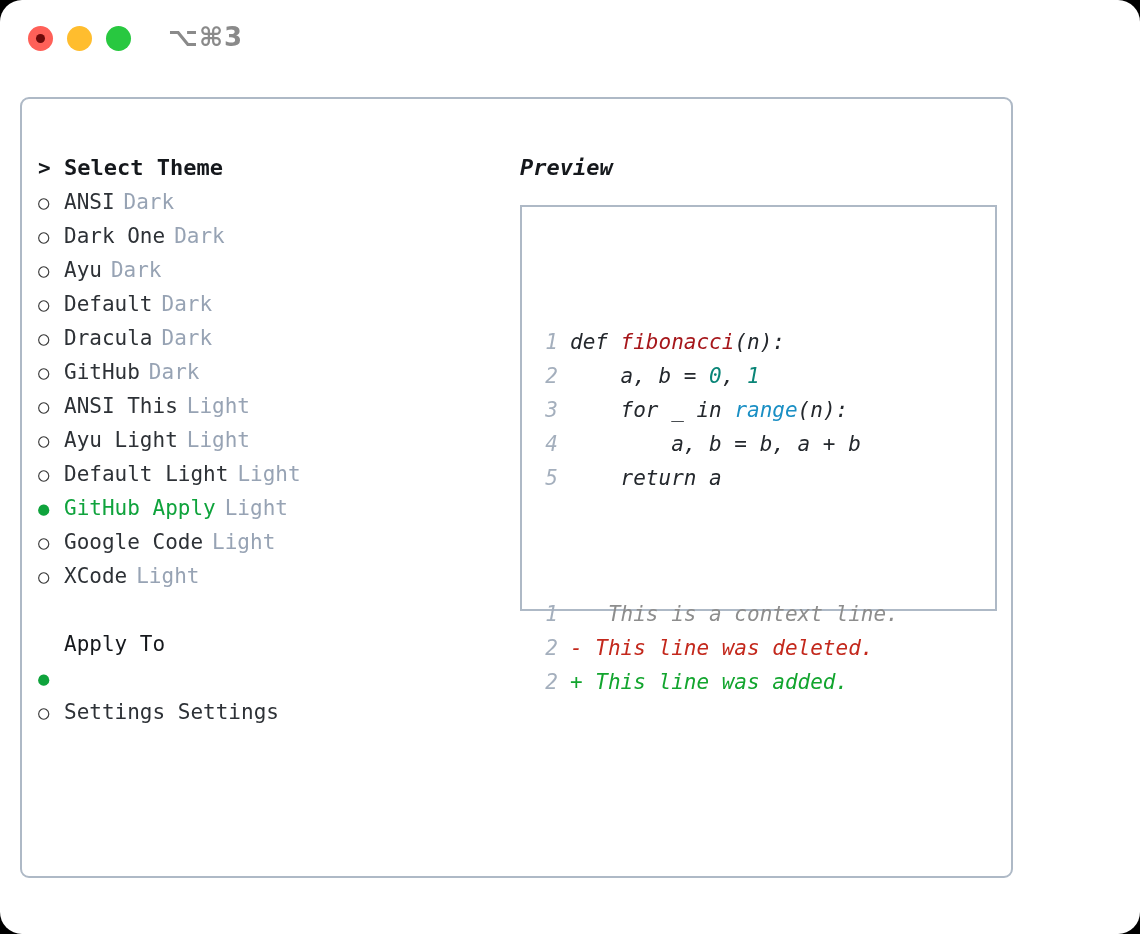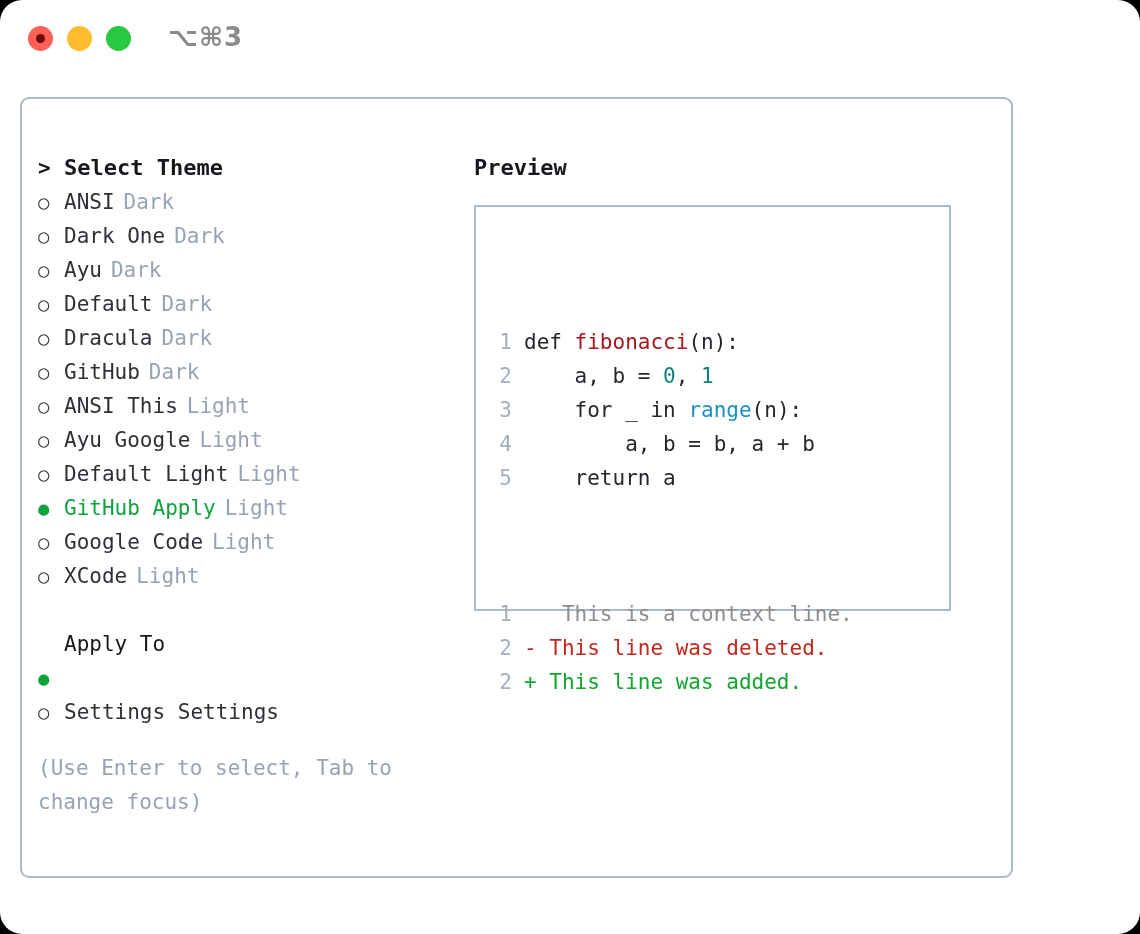--- a/index.html
+++ b/index.html
@@ -135,23 +135,24 @@
     margin-top: 22px;
     color: #97a3b4;
     font-size: 21px;
     line-height: 34px;
     width: 420px;
   }
 
   
   .right-col {
     position: absolute;
-    left: 452px;
+    left: 498px;
     top: 52px;
     width: 500px;
+    font-style: italic;
   }
   .preview-title {
     font-size: 22px;
     font-weight: 700;
     color: #15181c;
     line-height: 34px;
   }
   .preview-box {
     margin-top: 20px;
     width: 477px;
@@ -244,21 +245,21 @@
             <span class="item-name">GitHub</span>
             <span class="item-tag">Dark</span>
           </div>
           <div class="row">
             <span class="marker">○</span>
             <span class="item-name">ANSI This</span>
             <span class="item-tag">Light</span>
           </div>
           <div class="row">
             <span class="marker">○</span>
-            <span class="item-name">Ayu Google</span>
+            <span class="item-name">Ayu Light</span>
             <span class="item-tag">Light</span>
           </div>
           <div class="row">
             <span class="marker">○</span>
             <span class="item-name">Default Light</span>
             <span class="item-tag">Light</span>
           </div>
           <div class="row">
             <span class="marker sel">●</span>
             <span class="item-name selected">GitHub Apply</span>
@@ -286,21 +287,20 @@
       <div id="apply-to-list">
           <div class="row">
             <span class="marker sel">●</span>
           </div>
           <div class="row">
             <span class="marker">○</span>
             <span class="item-name">Settings Settings</span>
           </div>
         </div>
 
-      <div class="hint">(Use Enter to select, Tab to change focus)</div>
     </div>
 
     <div class="right-col">
       <div class="preview-title">Preview</div>
 
       <div class="preview-box">
         <div class="code-area">
           <div id="code-lines"><div class="code-line"><span class="lineno">1</span><span class="code-text"><span class="tok-plain">def </span><span class="tok-func">fibonacci</span><span class="tok-plain">(n):</span></span></div><div class="code-line"><span class="lineno">2</span><span class="code-text"><span class="tok-plain">    a, b = </span><span class="tok-num">0</span><span class="tok-plain">, </span><span class="tok-num">1</span></span></div><div class="code-line"><span class="lineno">3</span><span class="code-text"><span class="tok-plain">    for _ in </span><span class="tok-call">range</span><span class="tok-plain">(n):</span></span></div><div class="code-line"><span class="lineno">4</span><span class="code-text"><span class="tok-plain">        a, b = b, a + b</span></span></div><div class="code-line"><span class="lineno">5</span><span class="code-text"><span class="tok-plain">    return a</span></span></div></div>
           <div class="diff-block" id="diff-lines"><div class="code-line"><span class="lineno">1</span><span class="code-text diff-ctx"> </span><span class="code-text diff-ctx">  This is a context line.</span></div><div class="code-line"><span class="lineno">2</span><span class="code-text diff-del">-</span><span class="code-text diff-del"> This line was deleted.</span></div><div class="code-line"><span class="lineno">2</span><span class="code-text diff-add">+</span><span class="code-text diff-add"> This line was added.</span></div></div>
         </div>

